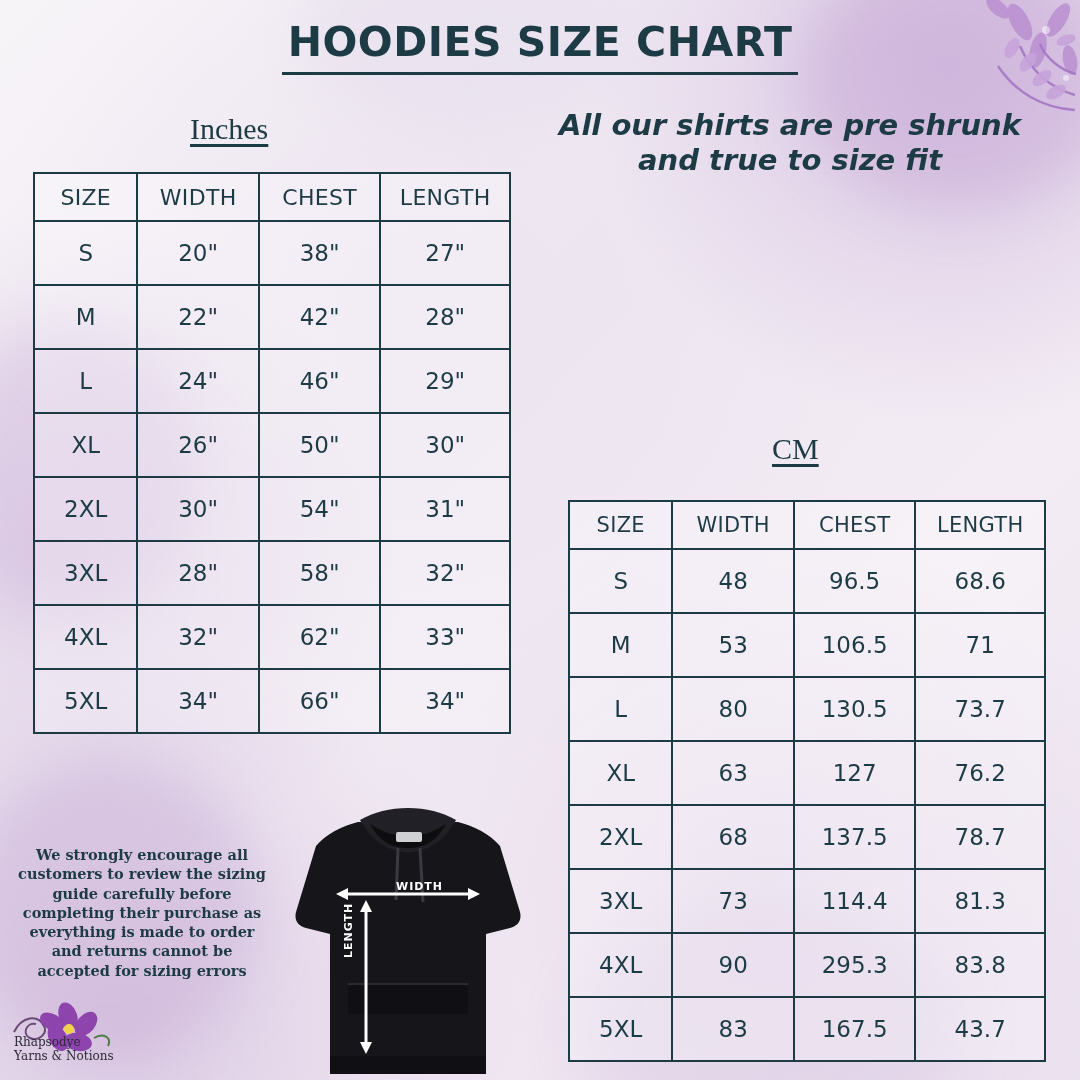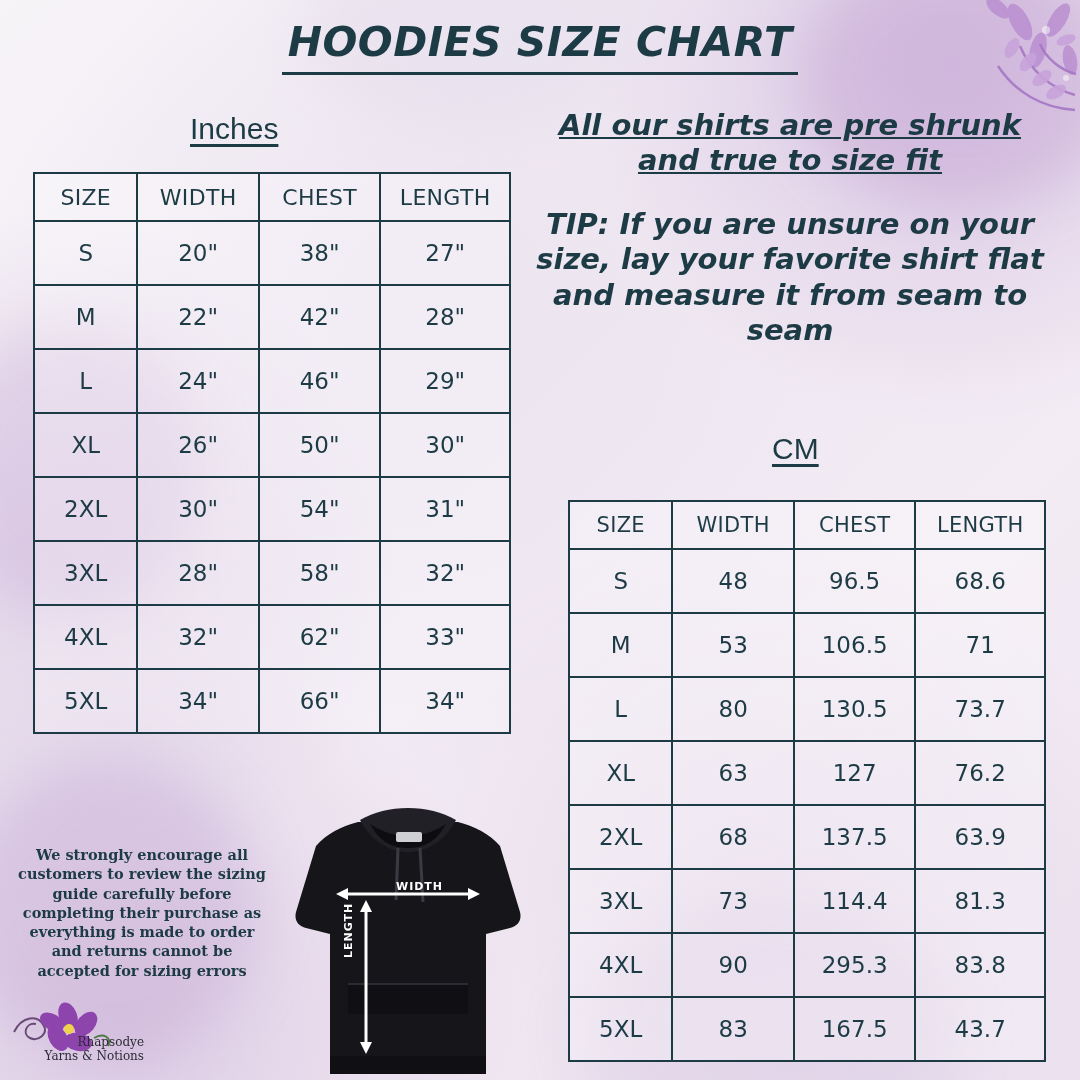--- a/index.html
+++ b/index.html
@@ -53,37 +53,36 @@
 
   
   .title {
     position: absolute;
     left: 0;
     right: 0;
     top: 18px;
     text-align: center;
     font-family: "DejaVu Sans", sans-serif;
     font-weight: bold;
-    font-style: italic;
     font-size: 41px;
     letter-spacing: 0.5px;
     color: #1d3b45;
   }
   .title .underline {
     display: block;
     width: 516px;
     height: 3px;
     background: #1d3b45;
     margin: 6px auto 0;
   }
 
   
   .heading {
     position: absolute;
-    font-family: Liberation Sans, sans-serif;
+    font-family: Liberation Serif, serif;
     font-size: 30px;
     color: #1d3b45;
     text-decoration: underline;
     text-underline-offset: 5px;
   }
   .heading.inches { left: 190px; top: 112px; }
   .heading.cm { left: 772px; top: 432px; }
 
   
   table.size-table {
@@ -133,21 +132,21 @@
     left: 530px;
     top: 108px;
     width: 520px;
     text-align: center;
     font-family: "DejaVu Sans", sans-serif;
     font-style: italic;
     font-weight: bold;
     color: #1d3b45;
     line-height: 1.22;
   }
-  .notes .note-a { font-size: 29px; text-decoration: underline; }
+  .notes .note-a { font-size: 29px; }
   .notes .note-b { font-size: 29px; margin-top: 28px; }
 
   
   .disclaimer {
     position: absolute;
     left: 18px;
     top: 845px;
     width: 248px;
     text-align: center;
     font-family: "DejaVu Serif", serif;
@@ -188,21 +187,21 @@
     left: 8px;
     bottom: 8px;
     width: 150px;
     height: 74px;
   }
   .brand-name {
     position: absolute;
     left: 6px;
     bottom: 8px;
     width: 130px;
-    text-align: right;
+    text-align: left;
     font-family: "DejaVu Serif", serif;
     font-size: 12px;
     line-height: 1.15;
     color: #2b2b36;
   }
 </style>
 </head>
 <body>
 
 <div id="page">
@@ -242,21 +241,20 @@
   <div class="title">
     <span>HOODIES SIZE CHART</span>
     <span class="underline"></span>
   </div>
 
   <div class="heading inches">Inches</div>
   <div class="heading cm">CM</div>
 
   <div class="notes">
     <div class="note-a">All our shirts are pre shrunk and true to size fit</div>
-    <div class="note-b">TIP: If you are unsure on your size, lay your favorite shirt flat and measure it from seam to seam</div>
   </div>
 
   <table class="size-table" id="table-inches">
     <colgroup>
         <col class="c0">
         <col class="c1">
         <col class="c2">
         <col class="c3">
       </colgroup>
     <thead>
@@ -356,21 +354,21 @@
       <tr>
         <td>XL</td>
         <td>63</td>
         <td>127</td>
         <td>76.2</td>
       </tr>
       <tr>
         <td>2XL</td>
         <td>68</td>
         <td>137.5</td>
-        <td>63.9</td>
+        <td>78.7</td>
       </tr>
       <tr>
         <td>3XL</td>
         <td>73</td>
         <td>114.4</td>
         <td>81.3</td>
       </tr>
       <tr>
         <td>4XL</td>
         <td>90</td>

